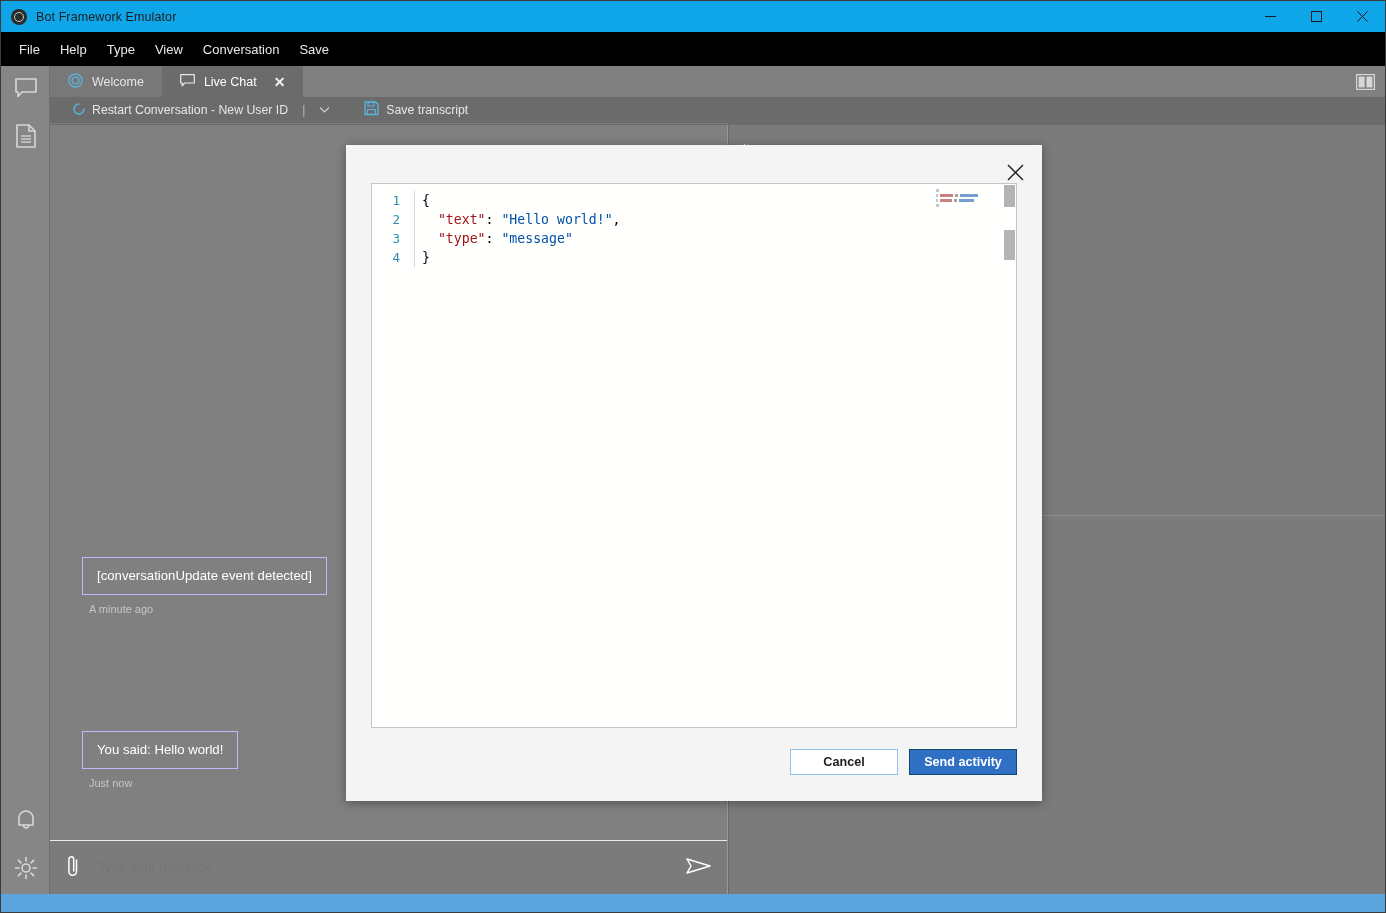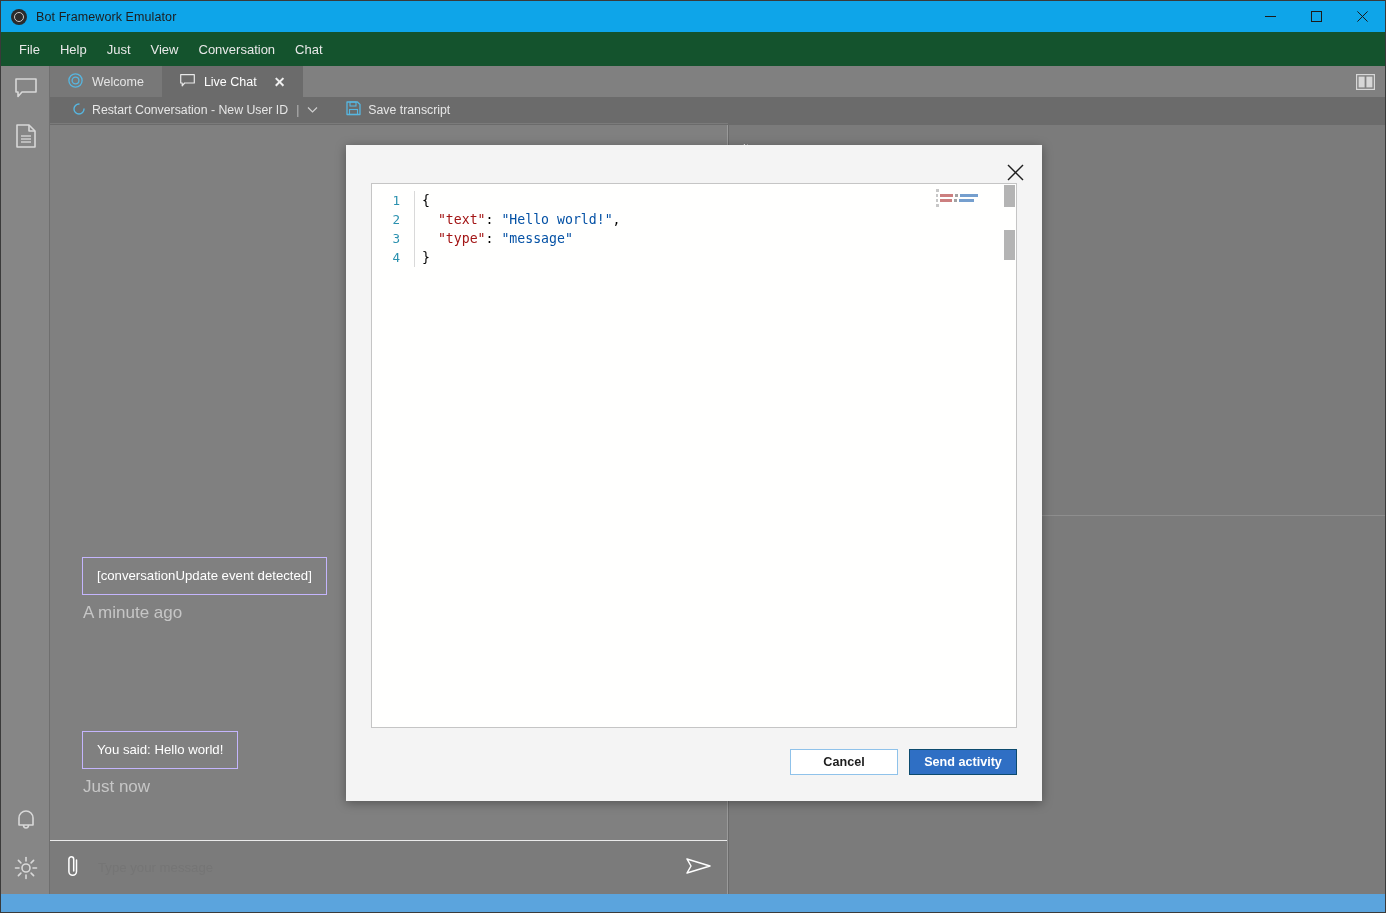--- a/index.html
+++ b/index.html
@@ -68,21 +68,21 @@
     justify-content: center;
     color: #1b1b1b;
   }
 
   
   .menubar {
     position: absolute;
     left: 0; top: 31px;
     width: 100%;
     height: 34px;
-    background: #14532d;
+    background: #000000;
     display: flex;
     align-items: center;
     padding-left: 8px;
     box-sizing: border-box;
   }
   .menu-item {
     font-size: 13px;
     color: #e9e9e9;
     padding: 4px 10px;
     line-height: 1;
@@ -159,21 +159,21 @@
   .subtoolbar {
     position: absolute;
     left: 0; top: 0;
     width: 678px;
     height: 27px;
     background: #6b6b6b;
     display: flex;
     align-items: center;
     padding-left: 22px;
     box-sizing: border-box;
-    gap: 6px;
+    gap: 12px;
     border-bottom: 1px solid #7b7b7b;
   }
   .tb-item {
     display: flex;
     align-items: center;
     gap: 6px;
     font-size: 12.3px;
     color: #e6e6e6;
     white-space: nowrap;
   }
@@ -200,24 +200,24 @@
     display: inline-block;
     border: 1px solid #c4b5fd;
     color: #ffffff;
     font-size: 13.2px;
     padding: 10px 14px;
     background: transparent;
     line-height: 1.2;
     white-space: nowrap;
   }
   .bubble-ts {
-    font-size: 17px;
+    font-size: 11px;
     color: #c6c6c6;
     margin-top: 8px;
-    margin-left: 1px;
+    margin-left: 7px;
   }
 
   .composer {
     position: absolute;
     left: 0; right: 0; bottom: 0;
     height: 54px;
     background: #7b7b7b;
     border-top: 1px solid #eaeaea;
     display: flex;
     align-items: center;
@@ -414,24 +414,24 @@
             <line x1="0.4" y1="0.4" x2="10.6" y2="10.6" stroke="currentColor" stroke-width="1"></line>
             <line x1="10.6" y1="0.4" x2="0.4" y2="10.6" stroke="currentColor" stroke-width="1"></line>
           </svg>
       </div>
     </div>
   </div>
 
   <div class="menubar">
     <div class="menu-item">File</div>
     <div class="menu-item">Help</div>
-    <div class="menu-item">Just</div>
+    <div class="menu-item">Type</div>
     <div class="menu-item">View</div>
     <div class="menu-item">Conversation</div>
-    <div class="menu-item">Chat</div>
+    <div class="menu-item">Save</div>
   </div>
 
   <div class="rail">
     <div class="rail-top">
       <div class="rail-btn">
         <span>
           <svg width="22" height="20" viewBox="0 0 22 20">
             <path d="M1 1 H21 V14 H7 L3 18.5 V14 H1 Z" fill="none" stroke="#d8d8d8" stroke-width="1.6" stroke-linejoin="round"></path>
           </svg>
         </span>

